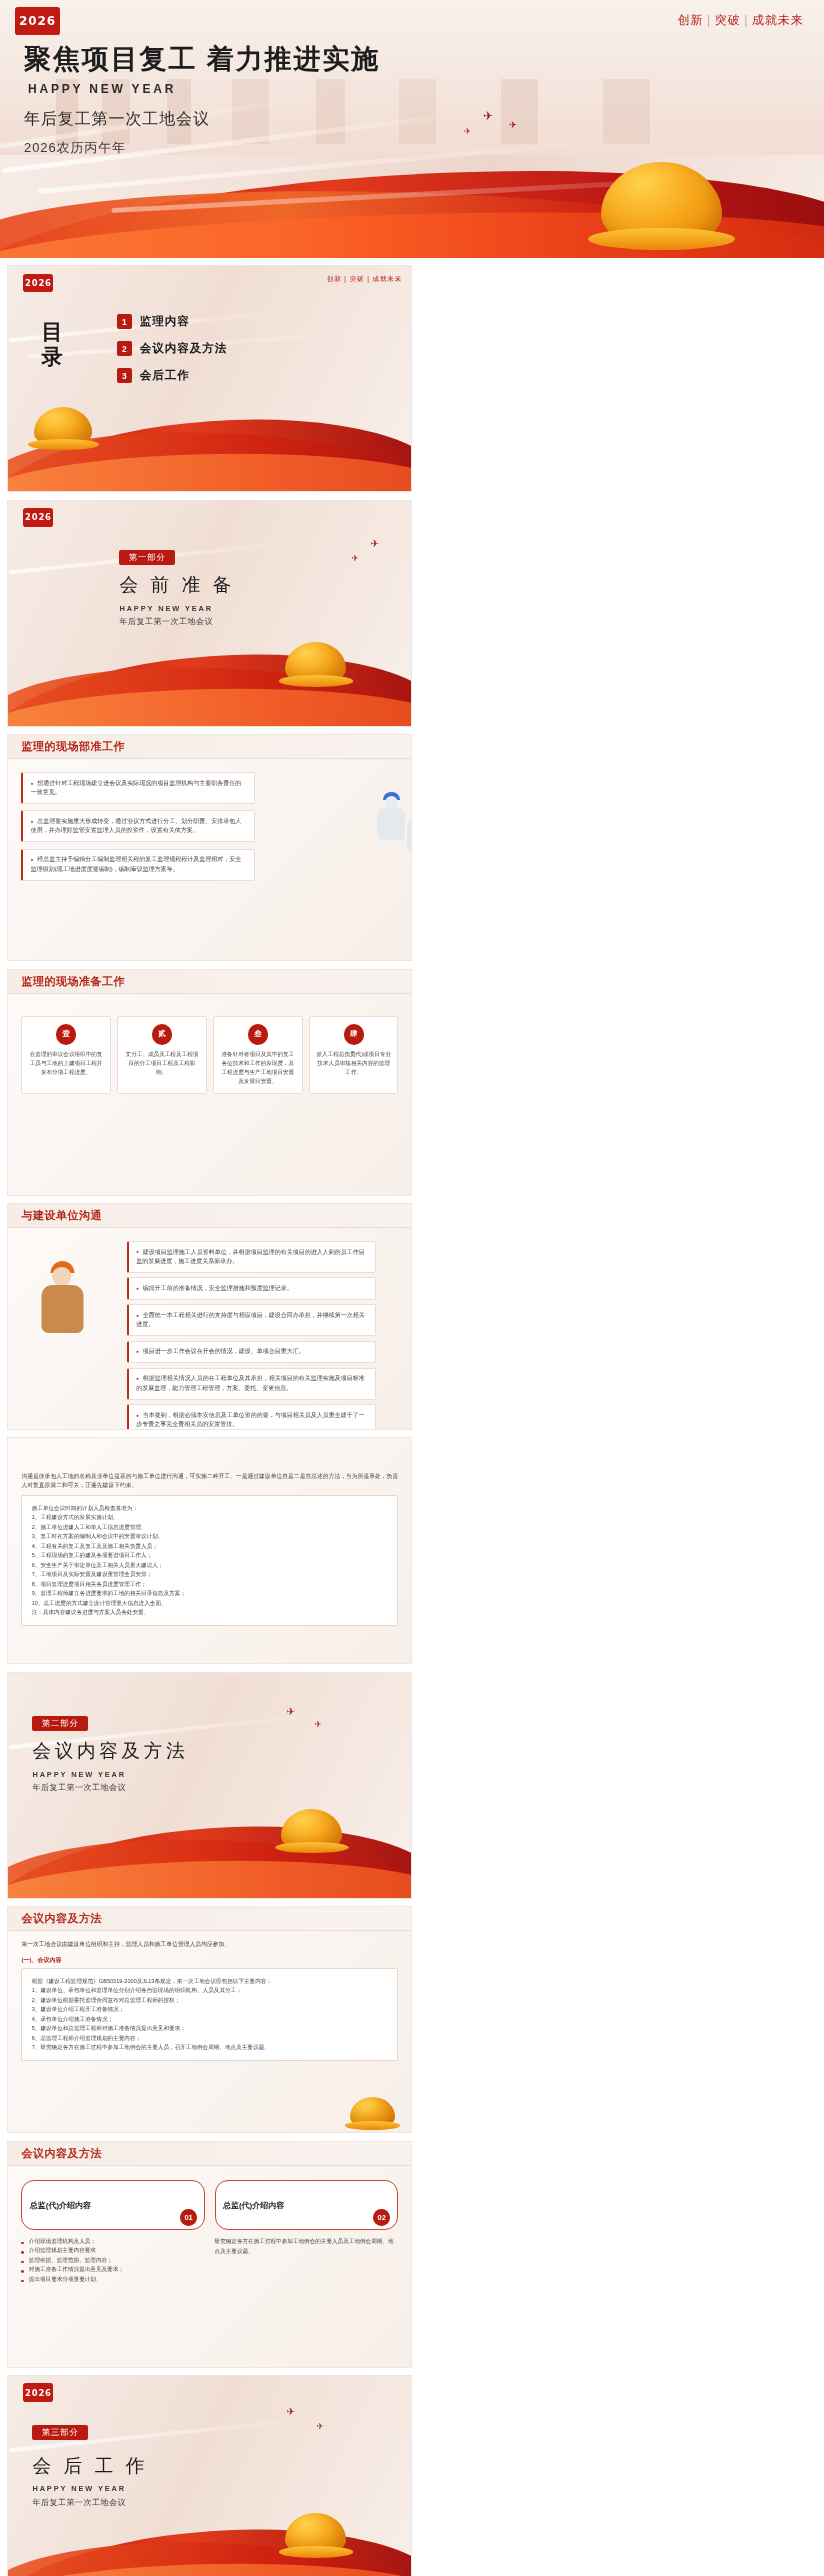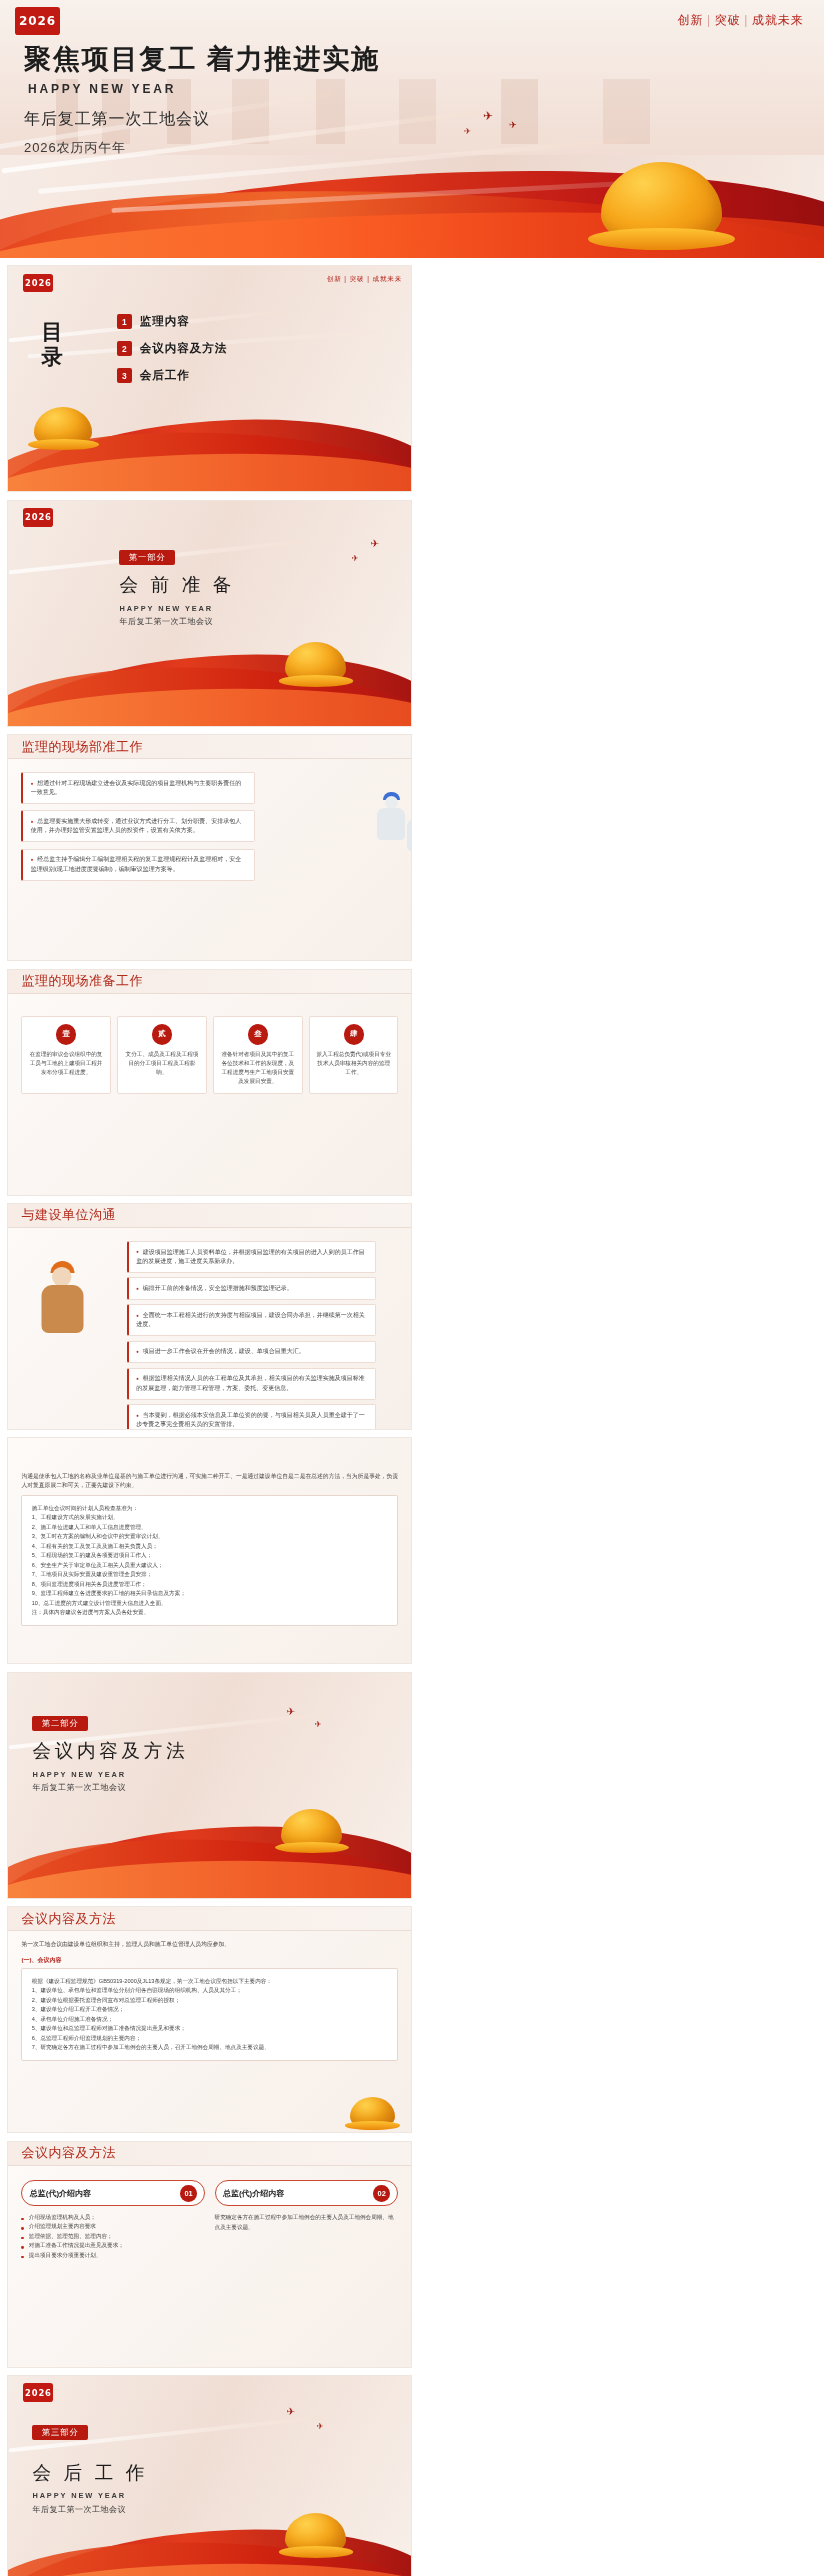--- a/index.html
+++ b/index.html
@@ -110,21 +110,21 @@
   .slide.red .rwave3 { height:74px; bottom:-37px; background:linear-gradient(90deg,#ff9b4a,#ff5f22); transform:rotate(-1deg); opacity:.7;}
   .slide.red .rb { position:absolute; height:3.7px; border-radius:2.8px; background:linear-gradient(90deg,rgba(255,255,255,.8),rgba(255,220,190,.1)); }
 
   .slide-header {
     position:absolute; left:0; top:0; width:100%; height:24px;
     background:linear-gradient(90deg,#f7ece6,#f9f3ef);
     border-bottom:0.9px solid #eadcd3;
     display:flex; align-items:center; padding-left:13px;
   }
   .slide-header .ht {
-    font-size:13px; color:#b12a1b; font-weight:normal; letter-spacing:0.5px;
+    font-size:11px; color:#b12a1b; font-weight:bold; letter-spacing:0.5px;
   }
   .slide-body { position:absolute; left:0; top:24px; width:100%; height:203px; padding:9.3px 13px; }
 
   .sec-title-cn { font-size:18.6px; font-weight:normal; color:#1c1c1c; letter-spacing:3.7px; }
   .sec-badge {
     display:inline-block; background:#b81a10; color:#fff;
     font-size:8.4px; padding:1.9px 9.3px; border-radius:1.9px; letter-spacing:0.9px;
   }
   .sec-en { font-size:7.4px; color:#3a3a3a; letter-spacing:1.9px; font-weight:bold; }
   .sec-sub { font-size:8px; color:#3a3a3a; letter-spacing:0.5px; }
@@ -186,21 +186,21 @@
   .bigcards { display:flex; gap:9.3px; margin-top:5.6px; }
   .bigcard { flex:1; }
   .bigcard .head {
     display:flex; align-items:center; justify-content:space-between;
     border:0.9px solid #c9482f; border-radius:13px; padding:3.7px 7.4px;
     background:#fff;
   }
   .bigcard .head .t { font-size:8px; font-weight:bold; color:#1e1e1e; }
   .bigcard .head .n {
     width:16.7px; height:16.7px; border-radius:50%; background:#b81a10; color:#fff;
-    font-size:7.4px; display:flex; align-items:center; justify-content:center; font-weight:bold;
+    font-size:7.4px; display:flex; align-items:center; justify-content:center; font-weight:bold;margin-top:24px;
   }
   .bigcard .body { margin-top:6.5px; }
   .bigcard .body .li {
     font-size:5.6px; line-height:1.7; color:#444; padding-left:7.4px; position:relative;
   }
   .bigcard .body .li:before {
     content:""; position:absolute; left:0; top:4.6px; width:2.8px; height:2.8px;
     background:#c22a18; border-radius:50%;
   }
   .bigcard .body p { font-size:5.6px; line-height:1.75; color:#444; }
@@ -450,21 +450,21 @@
   </div>
 
   <div class="slide red">
     <div class="rwave1"></div>
       <div class="rwave2"></div>
       <div class="rwave3"></div>
     <div class="rb" style="left:0; top:56px; width:316px; transform:rotate(-6deg);"></div>
     <div class="logo2026 sm">2026</div>
     <div style="position:absolute; left:24px; top:45px;">
       <div class="sec-badge">第三部分</div>
-      <div class="sec-title-cn" style="margin-top:20px;">会 后 工 作</div>
+      <div class="sec-title-cn" style="margin-top:13px;">会 后 工 作</div>
       <div class="sec-en" style="margin-top:5.6px;">HAPPY NEW YEAR</div>
       <div class="sec-sub" style="margin-top:3.7px;">年后复工第一次工地会议</div>
     </div>
     <div class="bird" style="left:278px; top:30px; font-size:10.2px;">✈</div>
     <div class="bird" style="left:308px; top:45px; font-size:8.4px;">✈</div>
     <div class="helmet" style="right:65px; bottom:45px; width:61px; height:43px;"></div>
   </div>
 
 </div>
 

